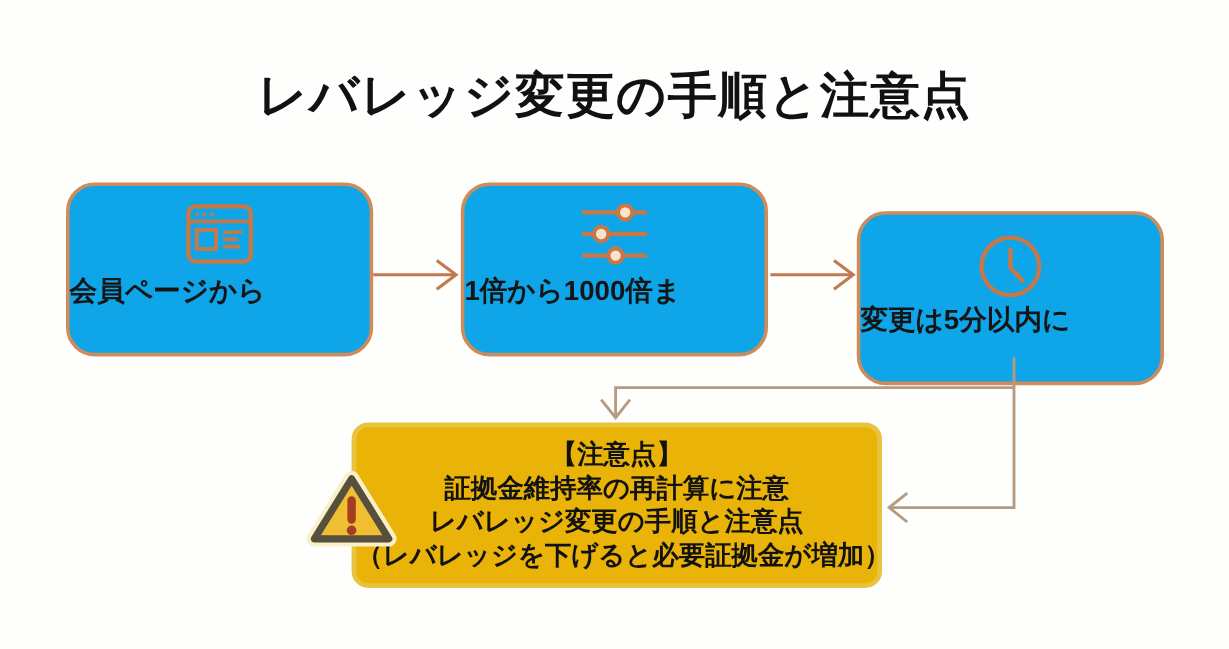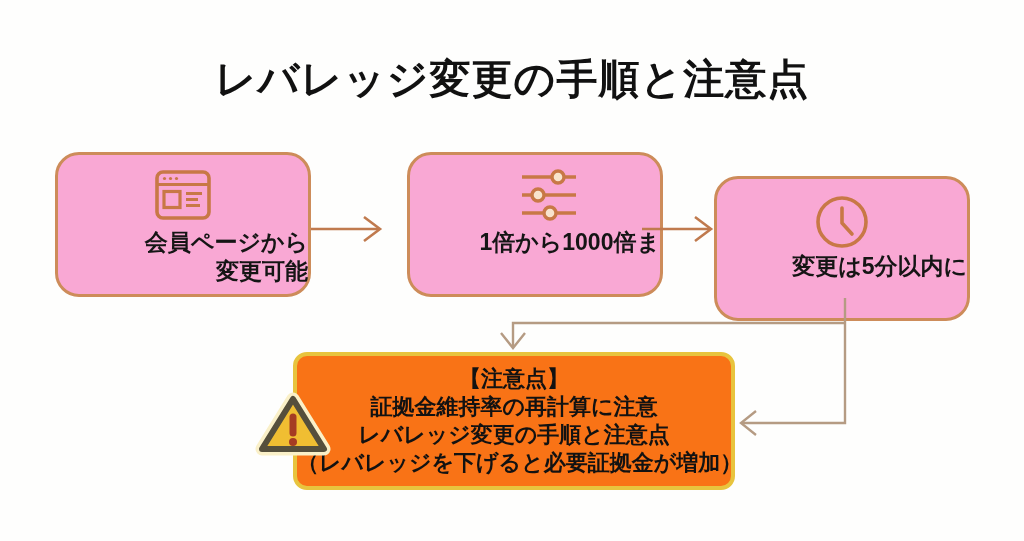--- a/index.html
+++ b/index.html
@@ -12,32 +12,32 @@
   .canvas{position:absolute;inset:0;width:1024px;height:401px;}
 
   .title{
     position:absolute;left:0;top:52px;width:1024px;
     text-align:center;font-size:41px;font-weight:900;
     letter-spacing:1px;color:#111;white-space:nowrap;
   }
 
   .step-box{
     position:absolute;top:152px;width:256px;height:145px;
-    background:#f9a8d4;border:3px solid #cd8c5a;border-radius:24px;
-    box-sizing:border-box;text-align:right;
+    background:#0ea5e9;border:3px solid #cd8c5a;border-radius:24px;
+    box-sizing:border-box;text-align:left;
   }
   .step-box .icon-wrap{height:52px;margin-top:14px;display:flex;justify-content:center;align-items:center;}
   .step-label{margin-top:7px;font-size:23px;line-height:29px;font-weight:800;white-space:nowrap;}
   #step1{left:55px;}
-  #step2{left:407px;padding-left:28px;}
+  #step2{left:384px;}
   #step3{left:714px;margin-top:24px;}
 
   .caution-box{
     position:absolute;left:293px;top:352px;width:442px;height:138px;
-    background:#f97316;border:4px solid #e8c43e;border-radius:14px;
+    background:#eab308;border:4px solid #e8c43e;border-radius:14px;
     box-sizing:border-box;text-align:center;padding-top:9px;
   }
   .caution-line{font-size:22px;line-height:28px;font-weight:800;white-space:nowrap;color:#121212;}
 
   .warning-icon{position:absolute;left:255px;top:392px;z-index:5;}
 
   svg.overlay{position:absolute;inset:0;pointer-events:none;}
 </style>
 </head>
 <body>
@@ -55,21 +55,20 @@
         <circle cx="16.5" cy="9.5" r="1.6" fill="#c87846"></circle>
         <circle cx="22.5" cy="9.5" r="1.6" fill="#c87846"></circle>
         <rect x="10" y="22.5" width="16" height="16" stroke="#c87846" stroke-width="3.2"></rect>
         <line x1="32" y1="24.5" x2="48" y2="24.5" stroke="#c87846" stroke-width="3"></line>
         <line x1="32" y1="30.5" x2="44" y2="30.5" stroke="#c87846" stroke-width="3"></line>
         <line x1="32" y1="36.5" x2="46" y2="36.5" stroke="#c87846" stroke-width="3"></line>
       </svg>
     </div>
     <div class="step-label">
       <div>会員ページから</div>
-      <div>変更可能</div>
     </div>
   </div>
 
   <div class="step-box" id="step2">
     <div class="icon-wrap">
       <svg width="58" height="52" viewBox="0 0 58 52" fill="none">
         <line x1="2" y1="8" x2="56" y2="8" stroke="#c87846" stroke-width="3.6"></line>
         <circle cx="38" cy="8" r="6" fill="#f8e4cd" stroke="#c87846" stroke-width="3.4"></circle>
         <line x1="2" y1="26" x2="56" y2="26" stroke="#c87846" stroke-width="3.6"></line>
         <circle cx="18" cy="26" r="6" fill="#f8e4cd" stroke="#c87846" stroke-width="3.4"></circle>

